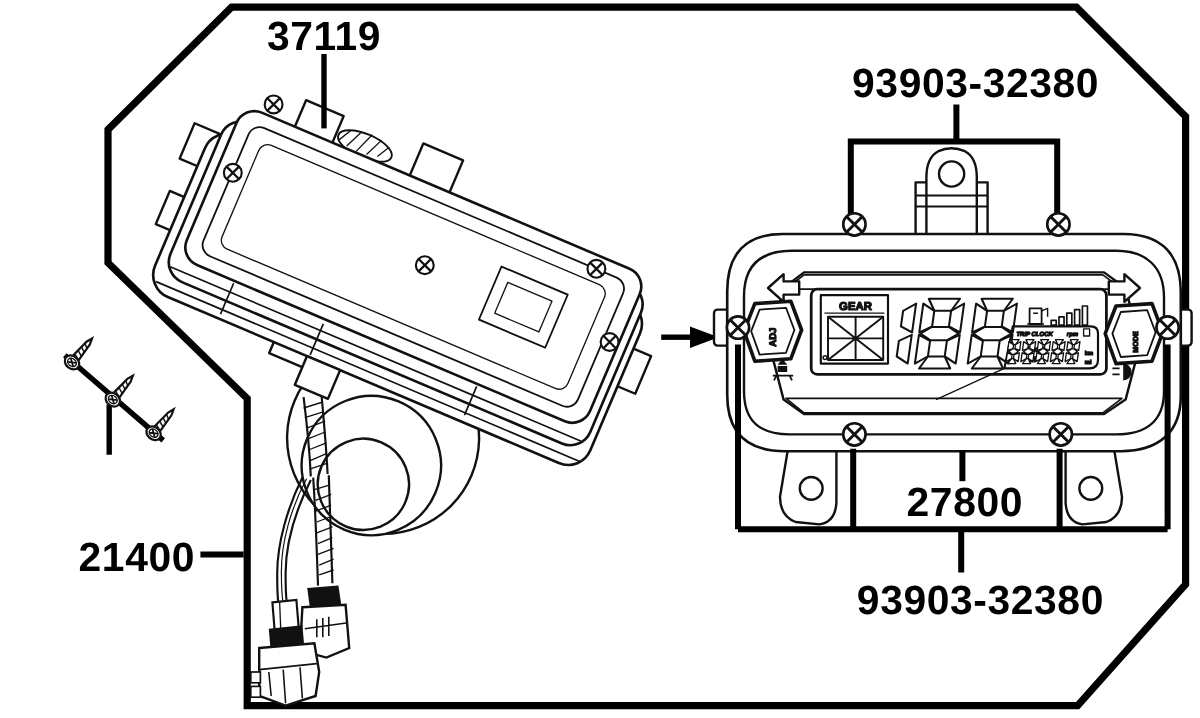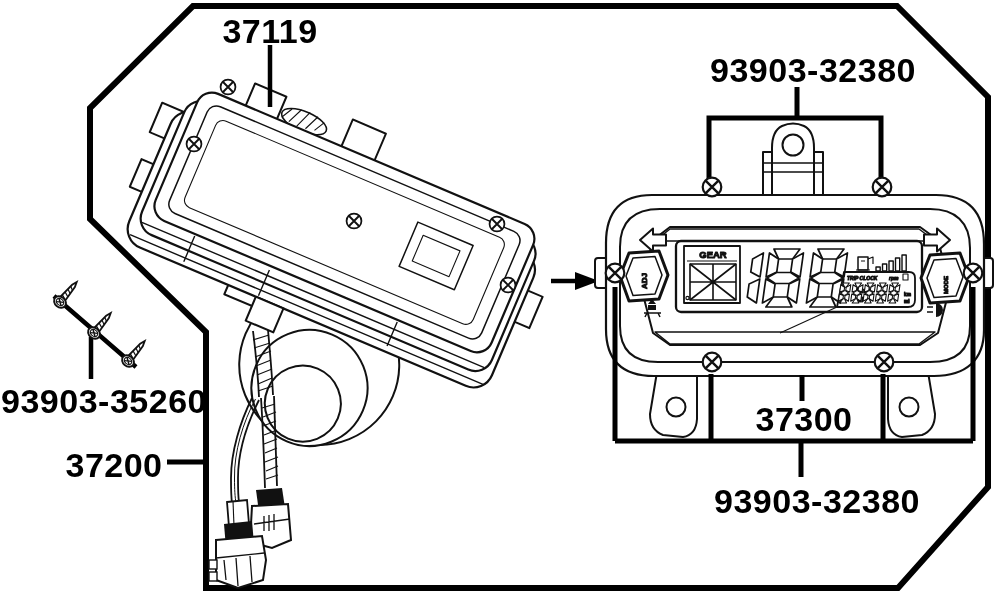--- a/index.html
+++ b/index.html
@@ -282,18 +282,17 @@
   <use href="#ph" transform="translate(712,362)"></use>
   <use href="#ph" transform="translate(884,362)"></use>
 
   <use href="#tscrew" transform="translate(60,302) rotate(40)"></use>
   <use href="#tscrew" transform="translate(94,333) rotate(40)"></use>
   <use href="#tscrew" transform="translate(128,361) rotate(40)"></use>
 </svg>
 
 <div class="plabel" style="left:270px;top:14px;">37119</div>
 <div class="plabel" style="left:813px;top:53px;">93903-32380</div>
-<div class="plabel" style="left:104px;top:384px;">93903-35260</div>
-<div class="plabel" style="left:114px;top:448px;">37200</div>
-<div class="plabel" style="left:804px;top:402px;">37300</div>
+<div class="plabel" style="left:114px;top:448px;">21400</div>
+<div class="plabel" style="left:804px;top:402px;">27800</div>
 <div class="plabel" style="left:817px;top:484px;">93903-32380</div>
 
 </div>
 
 </body></html>

